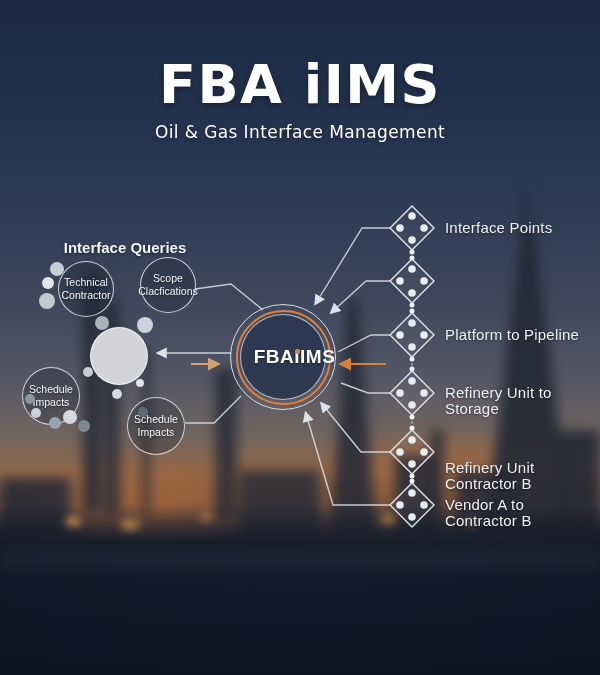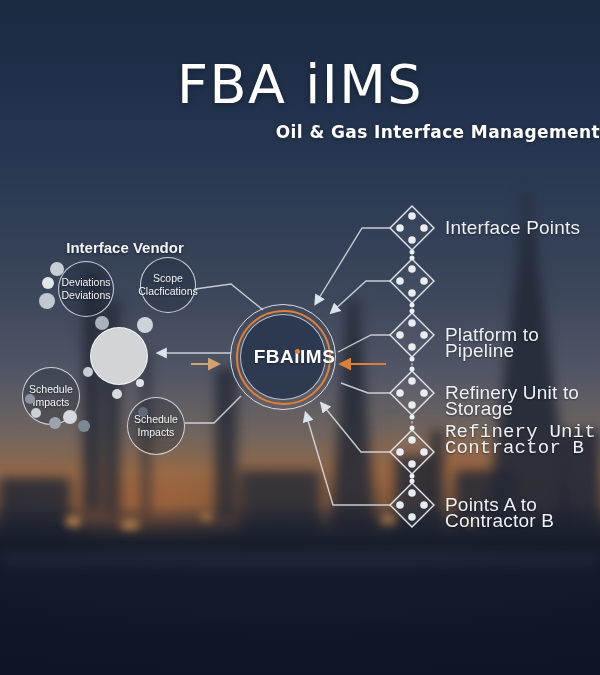--- a/index.html
+++ b/index.html
@@ -42,24 +42,24 @@
   .l1{left:65px; top:517px;width:16px;height:9px;}
   .l2{left:120px;top:520px;width:20px;height:10px;opacity:.8;}
   .l3{left:200px;top:513px;width:13px;height:8px;opacity:.65;}
   .l4{left:380px;top:515px;width:17px;height:9px;opacity:.7;}
   .l5{left:465px;top:519px;width:11px;height:7px;opacity:.5;}
   .vignette{position:absolute;inset:0;
       background:radial-gradient(120% 90% at 50% 35%, rgba(0,0,0,0) 55%, rgba(9,15,27,.38) 100%);}
 
   
   .hdr{position:absolute;left:0;top:58px;width:600px;text-align:center;color:#ffffff;}
-  .hdr h1{margin:0;font-family:"DejaVu Sans",sans-serif;font-weight:400;font-size:54px;
+  .hdr h1{margin:0;font-family:"DejaVu Sans",sans-serif;font-weight:700;font-size:54px;
           letter-spacing:1.5px;line-height:1.0;text-shadow:0 2px 6px rgba(0,0,0,.35);}
-  .hdr p{margin:10px 0 0 0;font-family:"DejaVu Sans",sans-serif;font-weight:700;font-size:17px;
-         letter-spacing:.4px;text-shadow:0 1px 4px rgba(0,0,0,.35);text-align:right;}
+  .hdr p{margin:10px 0 0 0;font-family:"DejaVu Sans",sans-serif;font-weight:400;font-size:17px;
+         letter-spacing:.4px;text-shadow:0 1px 4px rgba(0,0,0,.35);}
 
   
   .lbl{color:#eef1f5;text-shadow:0 1px 2px rgba(0,0,0,.45);}
   svg.wires{position:absolute;left:0;top:0;z-index:2;}
 
   .qhead{position:absolute;left:60px;top:239px;width:130px;text-align:center;
          font-size:15px;font-weight:700;color:#f2f5f8;z-index:3;
          text-shadow:0 1px 3px rgba(0,0,0,.5);}
 
   .qcircle{position:absolute;border-radius:50%;border:1.5px solid rgba(226,230,236,.88);
@@ -84,21 +84,21 @@
   .hub-inner{width:86px;height:86px;border-radius:50%;border:1px solid rgba(230,235,240,.75);
        background:rgba(44,57,80,.97);display:flex;align-items:center;justify-content:center;padding-left:23px;}
   .hub-label{font-size:19px;font-weight:700;color:#ffffff;letter-spacing:.5px;
        text-shadow:0 1px 2px rgba(0,0,0,.4);white-space:nowrap;}
   .hub-label .ichar{position:relative;display:inline-block;}
   .hub-label .ichar::after{content:"";position:absolute;top:2.5px;left:50%;margin-left:-2.5px;
        width:5px;height:5px;border-radius:50%;background:#e0813a;}
 
   
   .dlabel{position:absolute;left:445px;width:155px;height:16px;line-height:16px;
-          font-size:19px;letter-spacing:.2px;z-index:3;}
+          font-size:15px;letter-spacing:.2px;z-index:3;}
 </style>
 </head>
 <body>
 
 <div class="stage">
 
   <div class="bg-layer">
     <div class="glow band"></div>
     <div class="glow left"></div>
     <div class="glow mid"></div>
@@ -236,24 +236,24 @@
         <g fill="#e9edf1" stroke="none">
             <circle cx="412" cy="493" r="3.8"></circle>
             <circle cx="400" cy="505" r="3.8"></circle>
             <circle cx="424" cy="505" r="3.8"></circle>
             <circle cx="412" cy="517" r="3.8"></circle>
           </g>
       </g>
     </g>
   </svg>
 
-  <div class="qhead">Interface Vendor</div>
+  <div class="qhead">Interface Queries</div>
 
   <div class="qcircle qc-technical">
-    <span>Deviations Deviations</span>
+    <span>Technical Contractor</span>
   </div>
   <div class="qcircle qc-scope">
     <span>Scope Clacfications</span>
   </div>
   <div class="graycircle"></div>
   <div class="qcircle qc-schedl">
     <span>Schedule Impacts</span>
   </div>
   <div class="qcircle qc-schedb">
     <span>Schedule Impacts</span>
@@ -278,16 +278,16 @@
     <div class="hub-orange">
       <div class="hub-inner">
         <div class="hub-label"><span>FBA</span><span class="ichar">i</span><span>IMS</span></div>
       </div>
     </div>
   </div>
 
   <div class="dlabel lbl" style="top:220px;">Interface Points</div>
   <div class="dlabel lbl" style="top:327px;">Platform to Pipeline</div>
   <div class="dlabel lbl" style="top:385px;">Refinery Unit to Storage</div>
-  <div class="dlabel lbl" style="top:424px;font-family:Liberation Mono, monospace;">Refinery Unit Contractor B</div>
-  <div class="dlabel lbl" style="top:497px;">Points A to Contractor B</div>
+  <div class="dlabel lbl" style="top:460px;">Refinery Unit Contractor B</div>
+  <div class="dlabel lbl" style="top:497px;">Vendor A to Contractor B</div>
 
 </div>
 
 </body></html>

